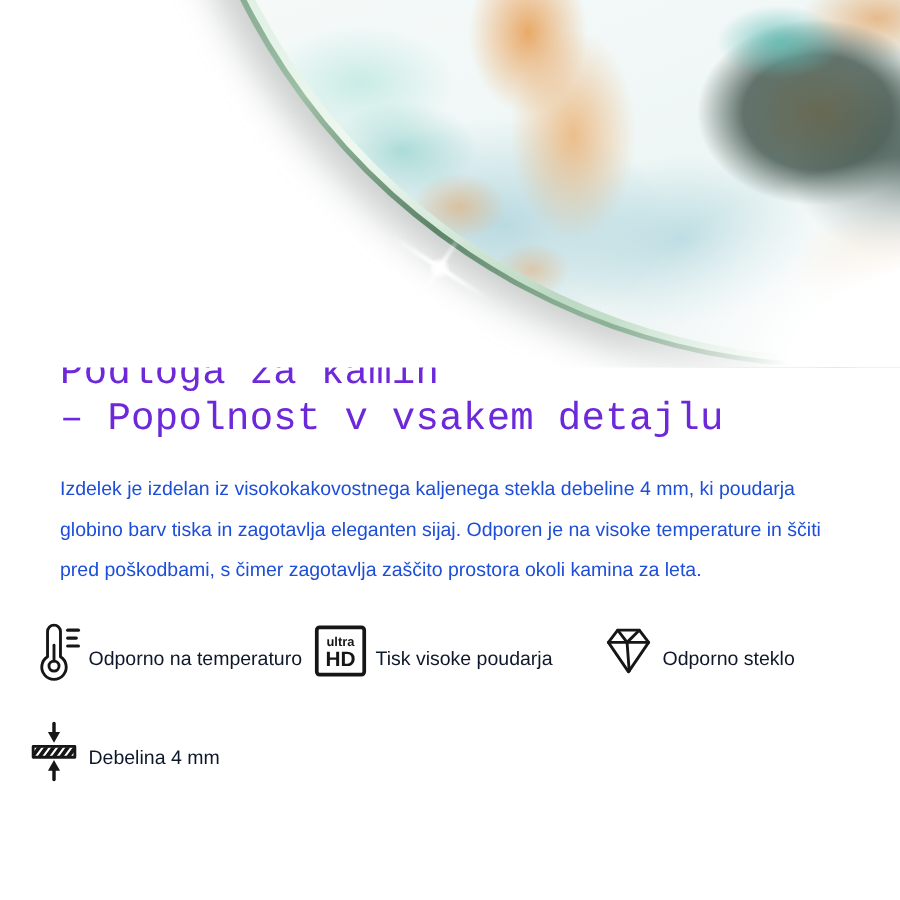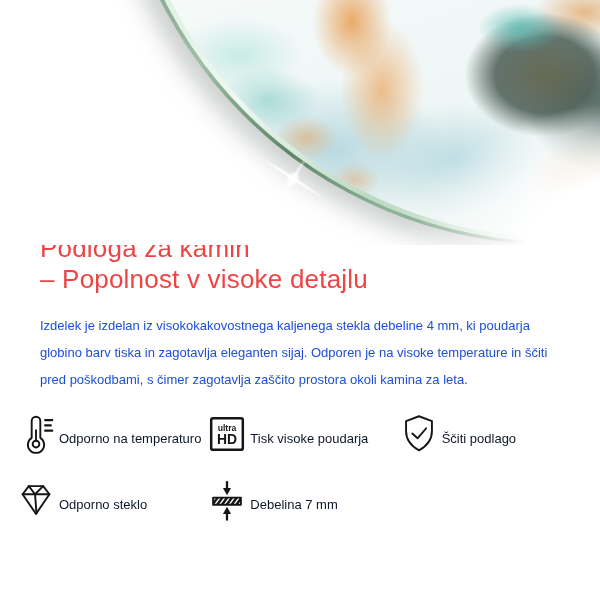--- a/index.html
+++ b/index.html
@@ -59,22 +59,22 @@
     left:15px;top:38px;width:50px;height:3px;transform:rotate(-57deg);
     background:linear-gradient(90deg,rgba(255,255,255,0),#fff 50%,rgba(255,255,255,0));
   }
   .sparkle .glow{
     position:absolute;left:33px;top:33px;width:14px;height:14px;border-radius:50%;
     background:radial-gradient(circle,#fff 0%,rgba(255,255,255,0.8) 40%,rgba(255,255,255,0) 75%);
   }
   
   .content{padding:0 40px;}
   h1{
-    margin:-12px 0 0 0;font-family:Liberation Sans, sans-serif;
-    font-weight:400;font-size:26px;line-height:31px;color:#ef4444;letter-spacing:0.2px;
+    margin:-12px 0 0 0;font-family:Liberation Mono, monospace;
+    font-weight:400;font-size:26px;line-height:31px;color:#6d28d9;letter-spacing:0.2px;
   }
   .desc{
     margin:17px 0 0 0;max-width:525px;font-size:13px;line-height:27px;color:#1d4ed8;
     hyphens:auto;
   }
   
   .features{
     display:grid;grid-template-columns:repeat(3,1fr);
     padding:0 13px;margin-top:18px;row-gap:20px;
   }
@@ -94,21 +94,21 @@
   <div class="plate-art"></div>
   <div class="fade-overlay"></div>
   <div class="sparkle">
     <div class="ray1"></div>
       <div class="ray2"></div>
       <div class="glow"></div>
   </div>
 </div>
 
 <div class="content">
-  <h1><span>Podloga za kamin</span><br><span>– Popolnost v visoke detajlu</span></h1>
+  <h1><span>Podloga za kamin</span><br><span>– Popolnost v vsakem detajlu</span></h1>
   <p class="desc">Izdelek je izdelan iz visokokakovostnega kaljenega stekla debeline 4 mm, ki poudarja globino barv tiska in zagotavlja eleganten sijaj. Odporen je na visoke temperature in ščiti pred poškodbami, s čimer zagotavlja zaščito prostora okoli kamina za leta.</p>
 </div>
 
 <div class="features">
 
   <div class="feature">
     <svg class="ic line-icon" viewBox="0 0 48 48">
       <path d="M19.5 10.5 a4.5 4.5 0 0 1 9 0 V28 a8.5 8.5 0 1 1 -9 0 Z"></path>
       <circle cx="24" cy="34.5" r="3.5"></circle>
       <line x1="24" y1="20" x2="24" y2="31"></line>
@@ -121,27 +121,20 @@
 
   <div class="feature">
     <svg class="ic line-icon" viewBox="0 0 48 48">
       <rect x="7.5" y="7.5" width="33" height="33" rx="2" stroke-width="2.6"></rect>
       <text x="24" y="20.5" font-size="9" font-weight="600" text-anchor="middle">ultra</text>
       <text x="24" y="34.5" font-size="14.5" font-weight="800" text-anchor="middle">HD</text>
     </svg>
     <div class="lbl">Tisk visoke poudarja</div>
   </div>
 
-  <div class="feature">
-    <svg class="ic line-icon" viewBox="0 0 48 48">
-      <path d="M24 5.5 L37.5 10.5 V21 c0 9.5 -5.5 15.5 -13.5 20 c-8 -4.5 -13.5 -10.5 -13.5 -20 V10.5 Z"></path>
-      <polyline points="17,23.5 22.5,28.5 31.5,18"></polyline>
-    </svg>
-    <div class="lbl">Ščiti podlago</div>
-  </div>
 
   <div class="feature">
     <svg class="ic line-icon" viewBox="0 0 48 48">
       <path d="M10 18 L16.5 9.5 H31.5 L38 18 L24 38.5 Z"></path>
       <path d="M10 18 H38"></path>
       <path d="M16.5 9.5 L23 18 L31.5 9.5"></path>
       <path d="M23 18 L24.5 38"></path>
     </svg>
     <div class="lbl">Odporno steklo</div>
   </div>
@@ -161,16 +154,16 @@
           <path d="M18 30 L26 19"></path>
         <path d="M23 30 L31 19"></path>
           <path d="M28 30 L36 19"></path>
           <path d="M33 30 L41 19"></path>
       </g>
       <line x1="24" y1="5.5" x2="24" y2="12" stroke-width="2.4"></line>
       <path d="M19.8 11.5 L24 19 L28.2 11.5 Z" fill="#161616" stroke="none"></path>
       <line x1="24" y1="44.5" x2="24" y2="38" stroke-width="2.4"></line>
       <path d="M19.8 38.5 L24 31 L28.2 38.5 Z" fill="#161616" stroke="none"></path>
     </svg>
-    <div class="lbl">Debelina 7 mm</div>
+    <div class="lbl">Debelina 4 mm</div>
   </div>
 
 </div>
 
 </body></html>

